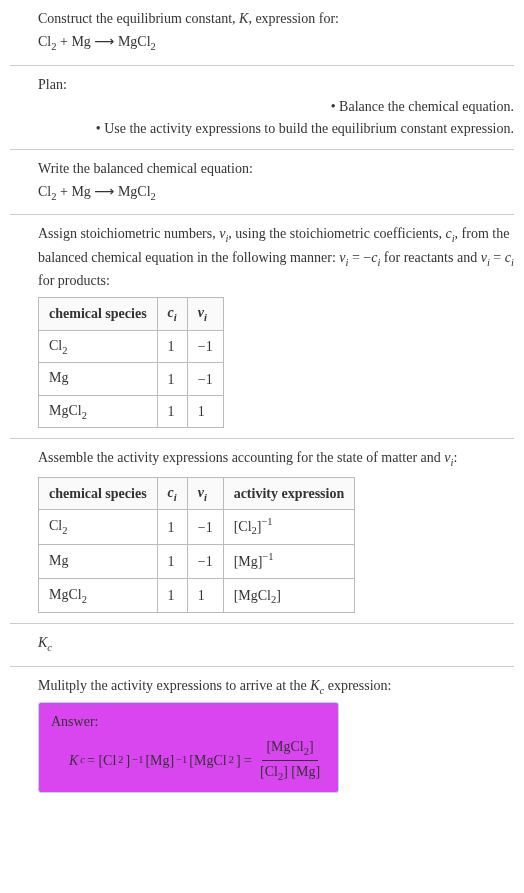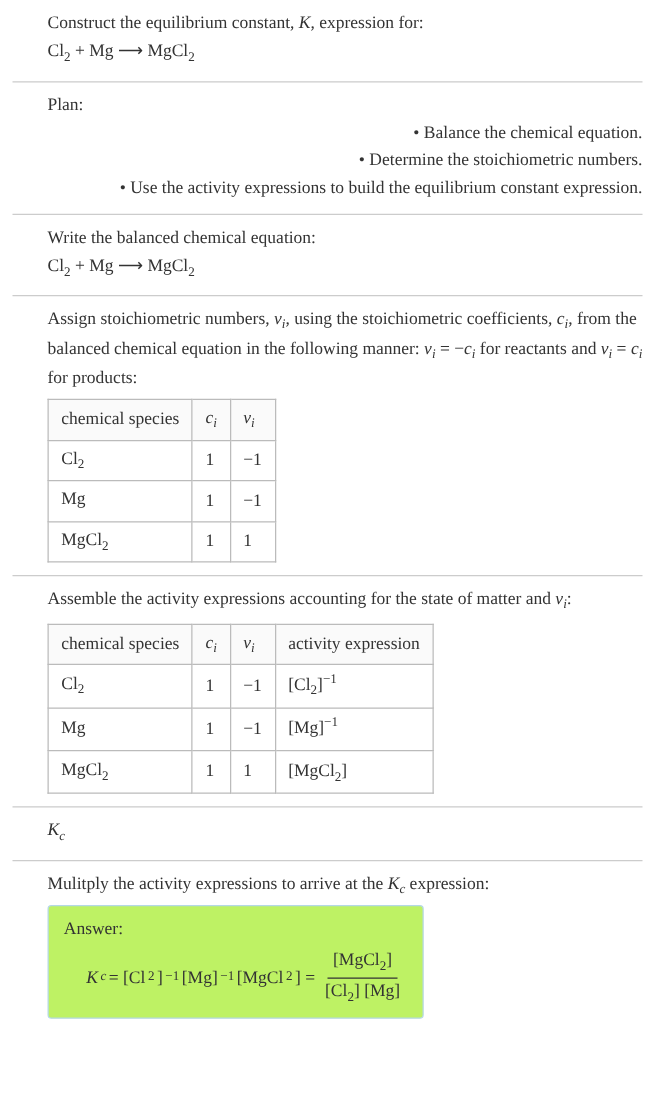--- a/index.html
+++ b/index.html
@@ -28,23 +28,23 @@
       border-collapse: collapse;
       margin: 6px 0;
     }
     th, td {
       border: 1px solid #bbb;
       padding: 4px 10px;
       text-align: left;
       font-weight: normal;
       vertical-align: middle;
     }
-    th { background: #fafafa; }
+    th { background: #fafafa; font-weight: bold; }
     .answer-box {
-      background: #bef264;
+      background: #d946ef;
       border: 1px solid #b5d8e5;
       border-radius: 3px;
       padding: 8px 12px;
       display: inline-block;
       margin-top: 4px;
     }
     .answer-label { margin-bottom: 4px; }
     .frac {
       display: inline-flex;
       flex-direction: column;
@@ -67,21 +67,20 @@
     <span>Cl</span><sub>2</sub><span> + Mg </span><span>⟶</span><span> MgCl</span><sub>2</sub>
   </div>
 </div>
 
 <hr class="divider">
 
 <div class="section">
   <div>Plan:</div>
   <div class="bullet-list">
     <div class="bullet-item">• Balance the chemical equation.</div>
-    <div class="bullet-item">• Determine the stoichiometric numbers.</div>
     <div class="bullet-item">• Use the activity expressions to build the equilibrium constant expression.</div>
   </div>
 </div>
 
 <hr class="divider">
 
 <div class="section">
   <div>Write the balanced chemical equation:</div>
   <div class="equation">
     <span>Cl</span><sub>2</sub><span> + Mg </span><span>⟶</span><span> MgCl</span><sub>2</sub>

